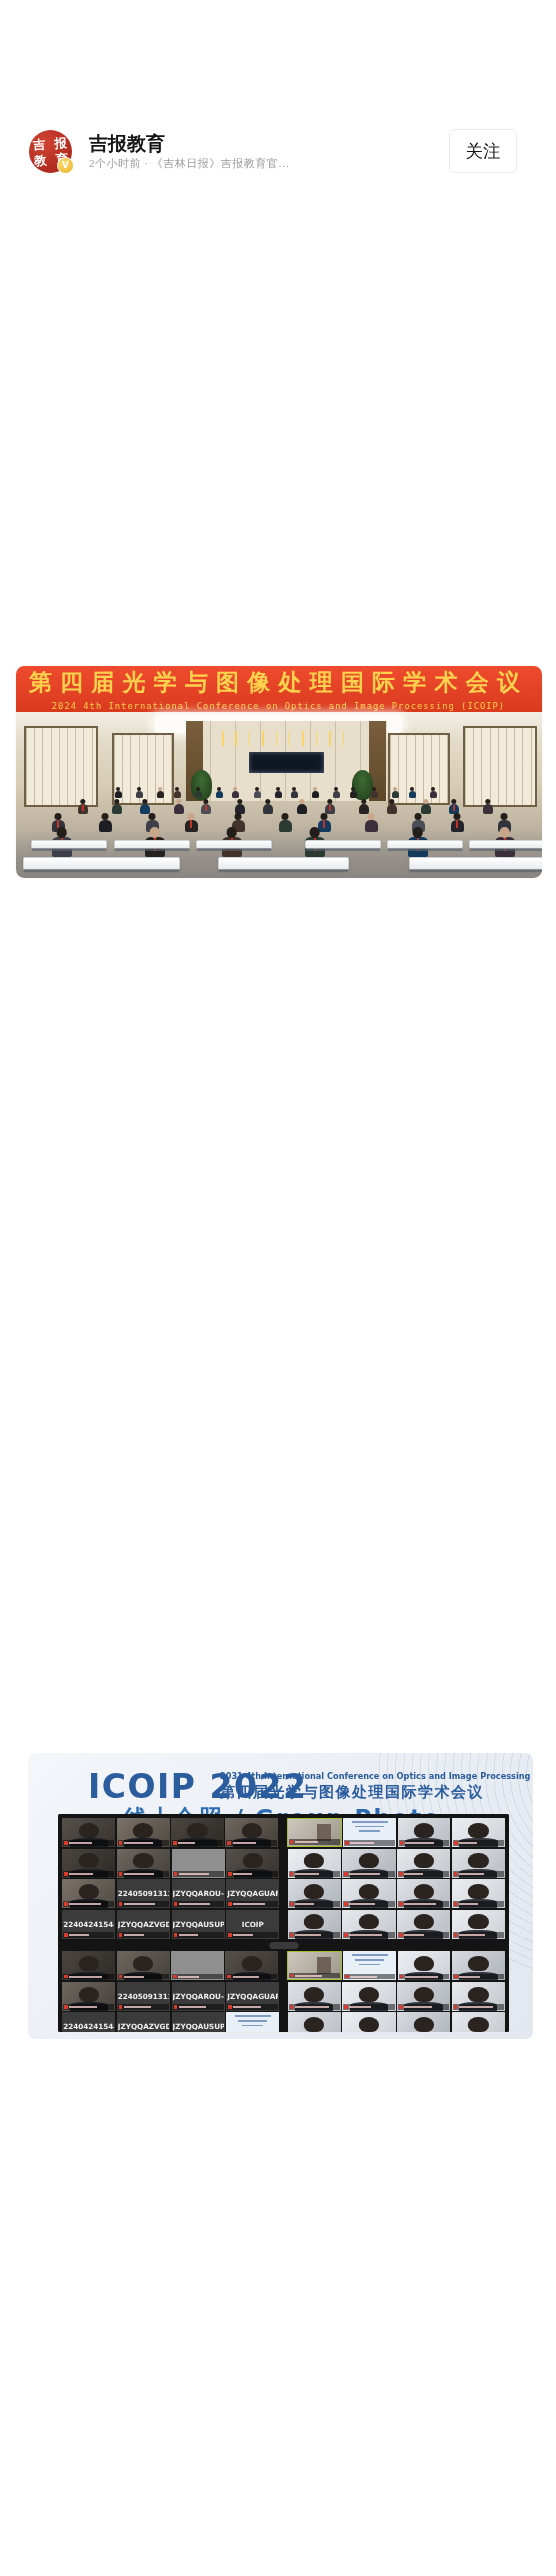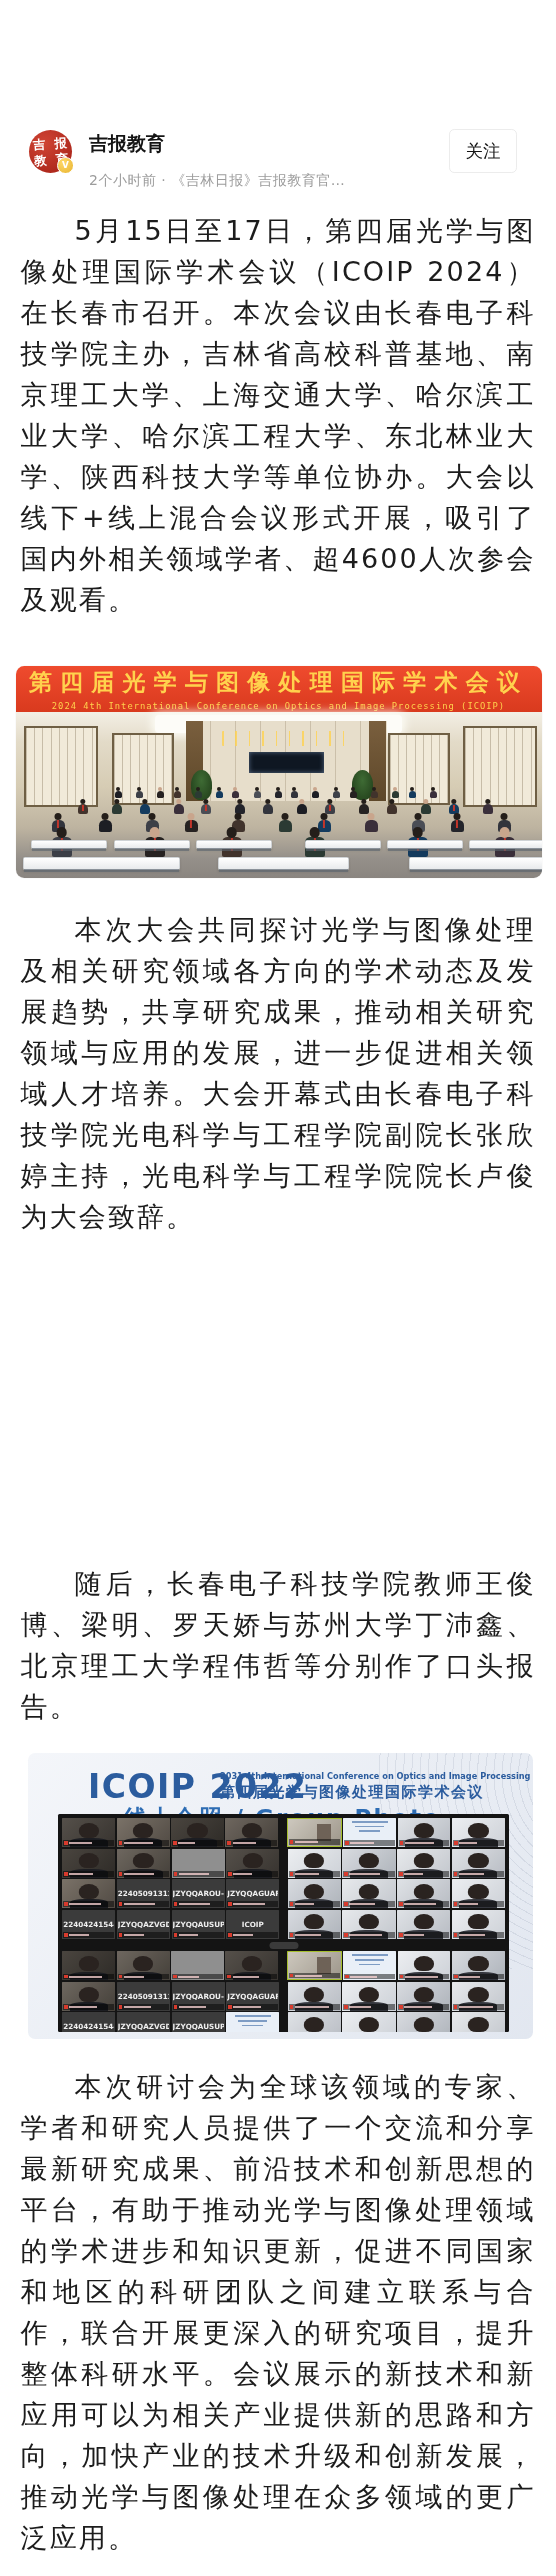--- a/index.html
+++ b/index.html
@@ -11,21 +11,21 @@
   .author-row{position:absolute;left:0;top:128px;width:556px;height:47px;}
   .avatar{position:absolute;left:29px;top:2.1px;width:43px;height:43px;border-radius:50%;
           background:radial-gradient(circle at 35% 30%,#d04434,#b02a1e 70%);overflow:visible;}
   .avatar-chars{position:absolute;left:0;top:0;width:43px;height:43px;display:grid;
           grid-template-columns:1fr 1fr;align-content:center;justify-items:center;
           color:#fff;font-size:12.4px;font-weight:700;transform:rotate(-4deg);line-height:15.5px;}
   .v-badge{position:absolute;right:-2.1px;bottom:-1px;width:15.5px;height:15.5px;border-radius:50%;
           background:radial-gradient(circle at 35% 30%,#ffd96a,#e8b430);border:1px solid #fff;
           color:#fff;font-size:8.8px;font-weight:700;display:flex;align-items:center;justify-content:center;}
   .author-name{position:absolute;left:89px;top:3.1px;font-size:19px;font-weight:600;color:#141414;}
-  .author-meta{position:absolute;left:89px;top:44px;font-size:14px;color:#9c9c9c;letter-spacing:0.5px;}
+  .author-meta{position:absolute;left:89px;top:28px;font-size:11px;color:#9c9c9c;letter-spacing:0.5px;font-family:Liberation Serif, serif;}
   .follow-btn{position:absolute;left:449px;top:1px;width:66px;height:42px;background:#fff;
           border:1px solid #ececec;border-radius:5.2px;display:flex;align-items:center;
           justify-content:center;font-size:17.5px;color:#141414;cursor:pointer;}
   
   .para{position:absolute;left:20.6px;width:515px;font-size:27px;line-height:41px;color:#1c1c1c;
         text-indent:2em;text-align:justify;letter-spacing:2.1px;}
   
   .img1{position:absolute;left:15.5px;top:666px;width:526px;height:212px;border-radius:8.2px;
         overflow:hidden;box-shadow:0 0 0 0.5px rgba(0,0,0,.04);}
   .img1-banner{position:relative;width:100%;height:46px;background:linear-gradient(180deg,#ef4b2e,#d93a1e);
@@ -102,21 +102,20 @@
           <span>教</span>
           <span>育</span>
       </div>
       <div class="v-badge">V</div>
     </div>
     <div class="author-name">吉报教育</div>
     <div class="author-meta">2个小时前 · 《吉林日报》吉报教育官…</div>
     <div class="follow-btn">关注</div>
   </div>
 
-  <div class="para" style="top:210px">5月15日至17日，第四届光学与图像处理国际学术会议（ICOIP 2024）在长春市召开。本次会议由长春电子科技学院主办，吉林省高校科普基地、南京理工大学、上海交通大学、哈尔滨工业大学、哈尔滨工程大学、东北林业大学、陕西科技大学等单位协办。大会以线下+线上混合会议形式开展，吸引了国内外相关领域学者、超4600人次参会及观看。</div>
 
   <div class="img1">
     <div class="img1-banner">
       <div class="img1-banner-cn">第四届光学与图像处理国际学术会议</div>
       <div class="img1-banner-en">2024 4th International Conference on Optics and Image Processing (ICOIP)</div>
     </div>
     <div class="photo" id="photo-scene">
       <div class="cove"></div>
       <div class="cal-frame" style="left:8.2px;top:14.4px;width:70px;height:77px"></div>
       <div class="cal-frame" style="left:96px;top:20.6px;width:58px;height:68px"></div>
@@ -358,22 +357,20 @@
         </div>
         <div class="table" style="left: 202px; top: 145px; width: 129px; height: 11.3px;">
           <div class="table-edge"></div>
         </div>
         <div class="table" style="left: 393px; top: 145px; width: 155px; height: 11.3px;">
           <div class="table-edge"></div>
         </div>
       </div>
   </div>
 
-  <div class="para" style="top:909px">本次大会共同探讨光学与图像处理及相关研究领域各方向的学术动态及发展趋势，共享研究成果，推动相关研究领域与应用的发展，进一步促进相关领域人才培养。大会开幕式由长春电子科技学院光电科学与工程学院副院长张欣婷主持，光电科学与工程学院院长卢俊为大会致辞。</div>
-  <div class="para" style="top:1563px">随后，长春电子科技学院教师王俊博、梁明、罗天娇与苏州大学丁沛鑫、北京理工大学程伟哲等分别作了口头报告。</div>
 
   <div class="img2">
     <div class="swoosh"></div>
     <div class="icoip-logo">ICOIP 2022</div>
     <div class="icoip-sub-en">2031 4th International Conference on Optics and Image Processing</div>
     <div class="icoip-sub-cn">第四届光学与图像处理国际学术会议</div>
     <div class="img2-caption">线上合照 / Group Photo Online</div>
     <div class="grid-panel" id="video-grid">
         <div class="g-row">
           <div class="tile" style="background: linear-gradient(135deg, rgb(85, 80, 74), rgb(55, 51, 47));">
@@ -795,16 +792,15 @@
             <div class="w-head"></div>
           </div>
           <div class="tile" style="background: linear-gradient(135deg, rgb(231, 233, 236), rgb(195, 199, 205));">
             <div class="w-body" style="background: rgb(52, 54, 61);"></div>
             <div class="w-head"></div>
           </div>
         </div>
       </div>
   </div>
 
-  <div class="para" style="top:2066px">本次研讨会为全球该领域的专家、学者和研究人员提供了一个交流和分享最新研究成果、前沿技术和创新思想的平台，有助于推动光学与图像处理领域的学术进步和知识更新，促进不同国家和地区的科研团队之间建立联系与合作，联合开展更深入的研究项目，提升整体科研水平。会议展示的新技术和新应用可以为相关产业提供新的思路和方向，加快产业的技术升级和创新发展，推动光学与图像处理在众多领域的更广泛应用。</div>
 
 </div>
 
 
 </body></html>

